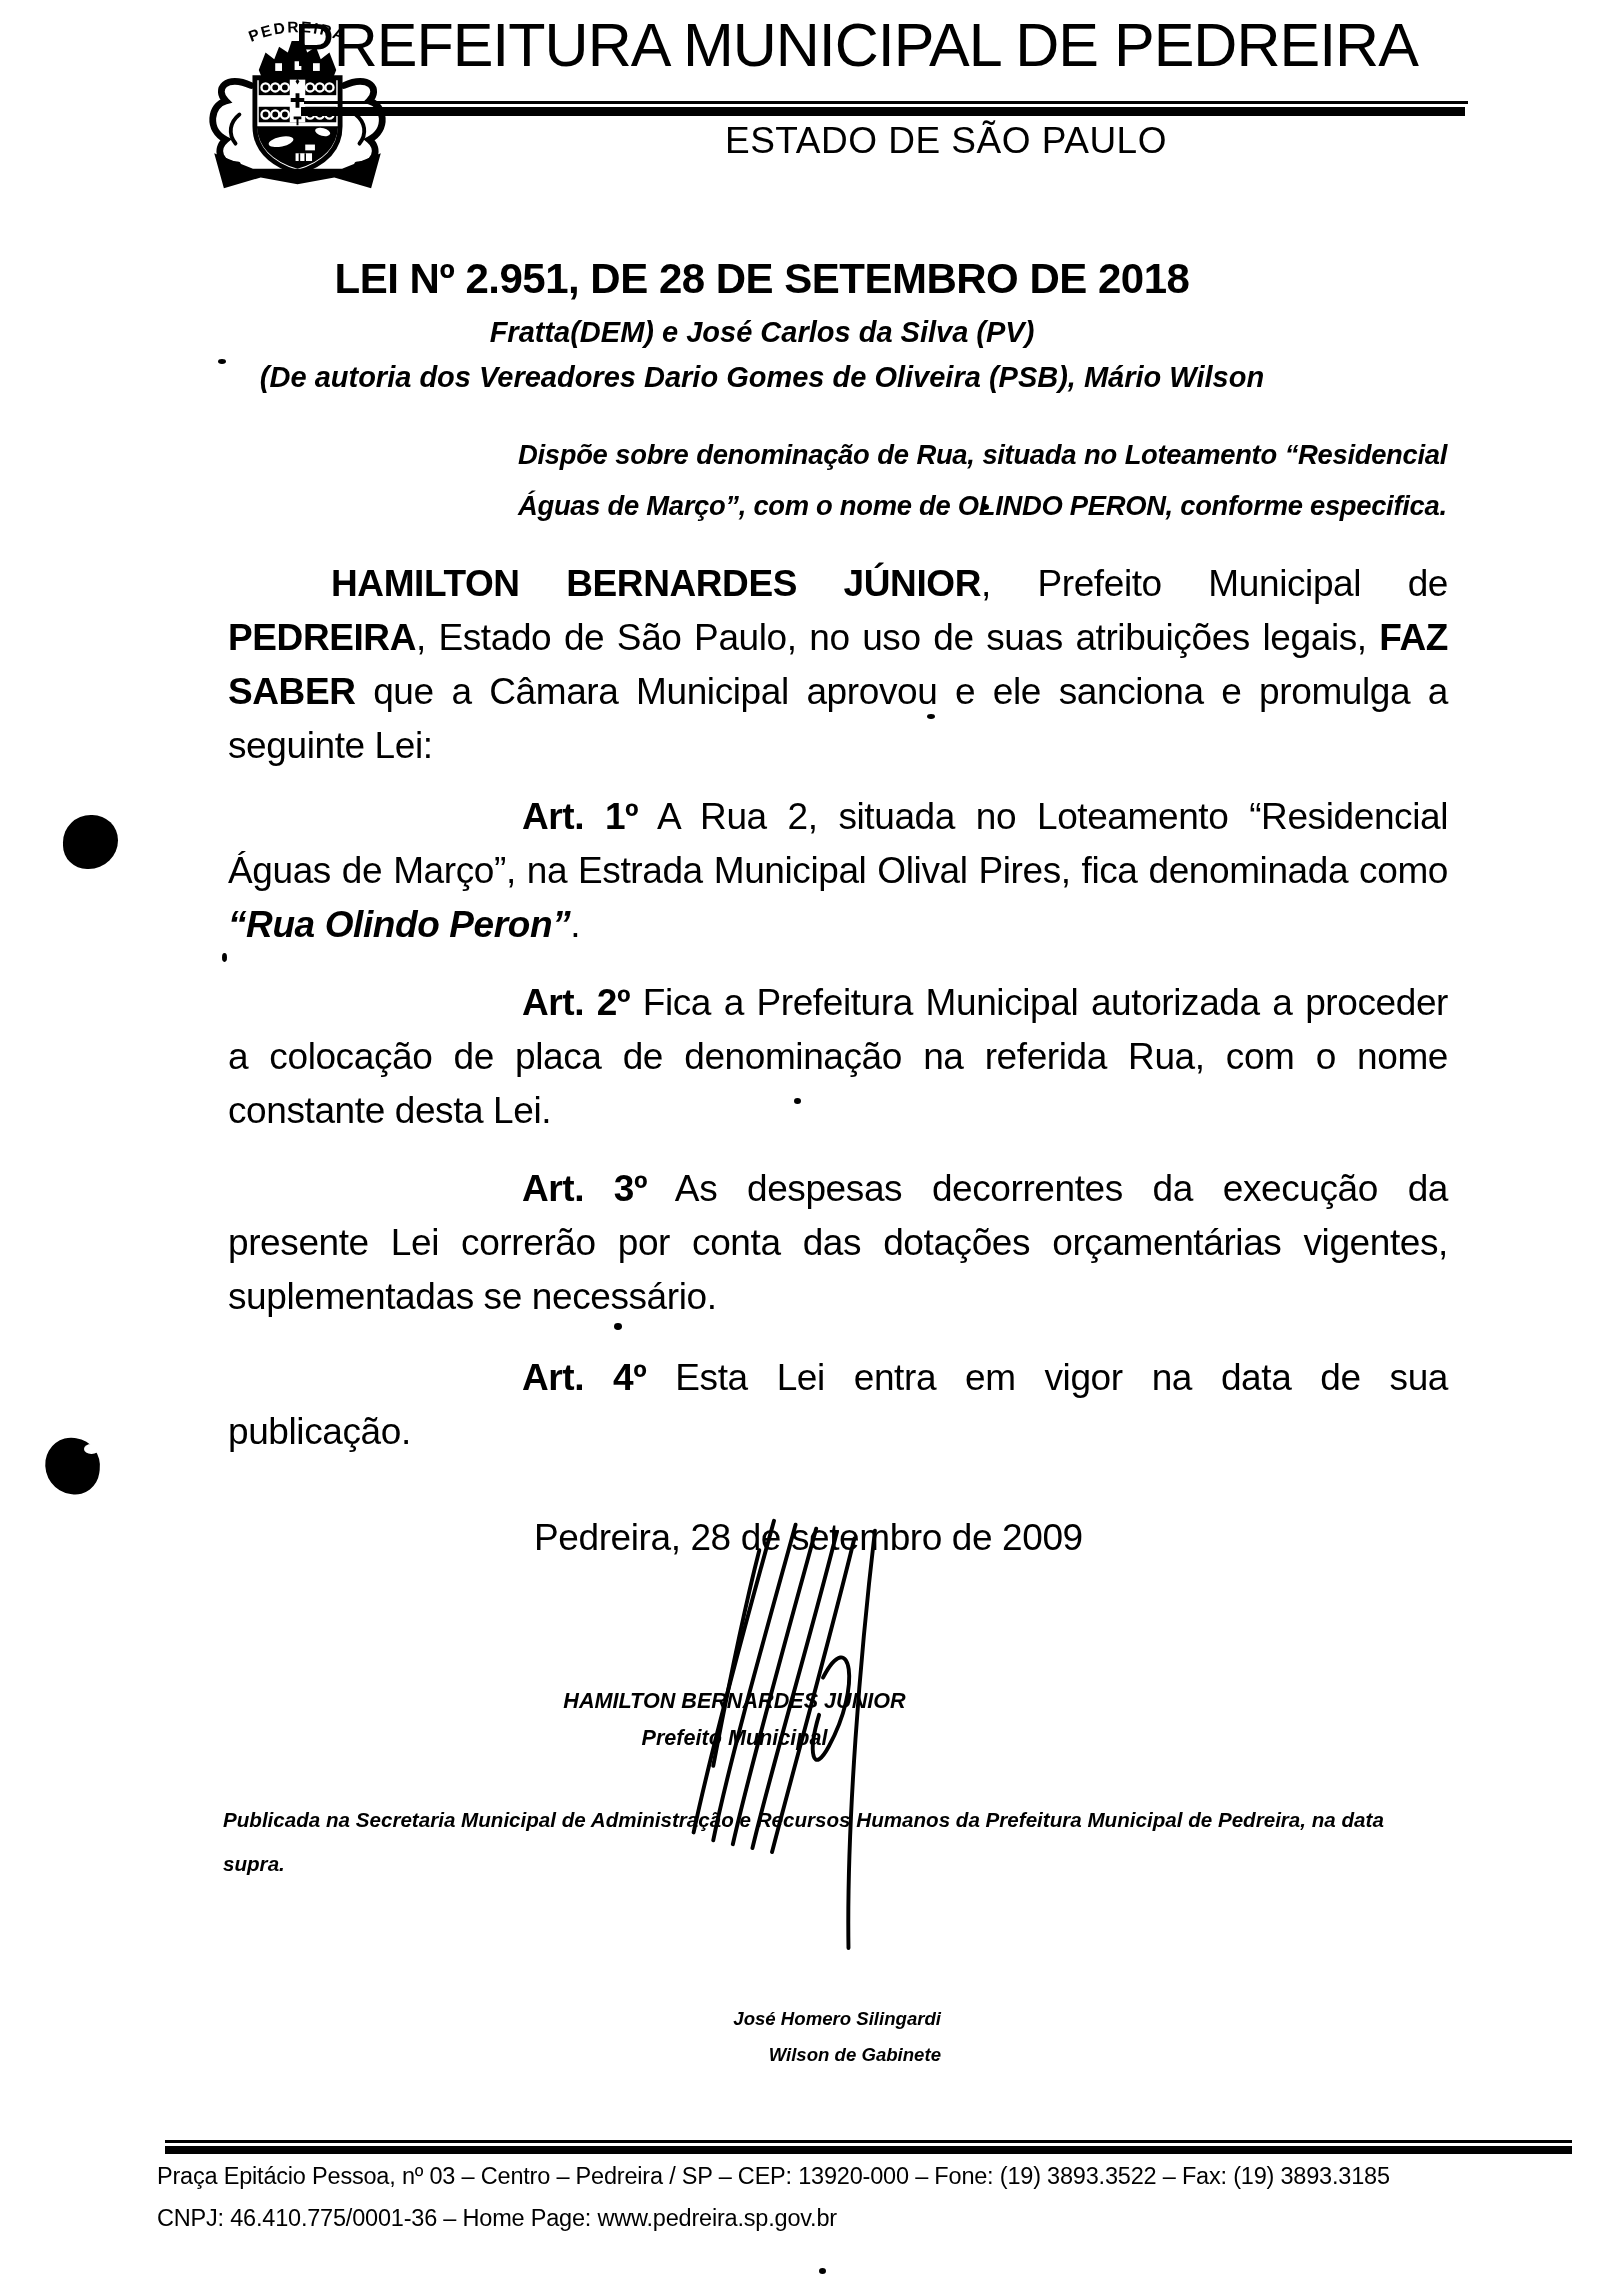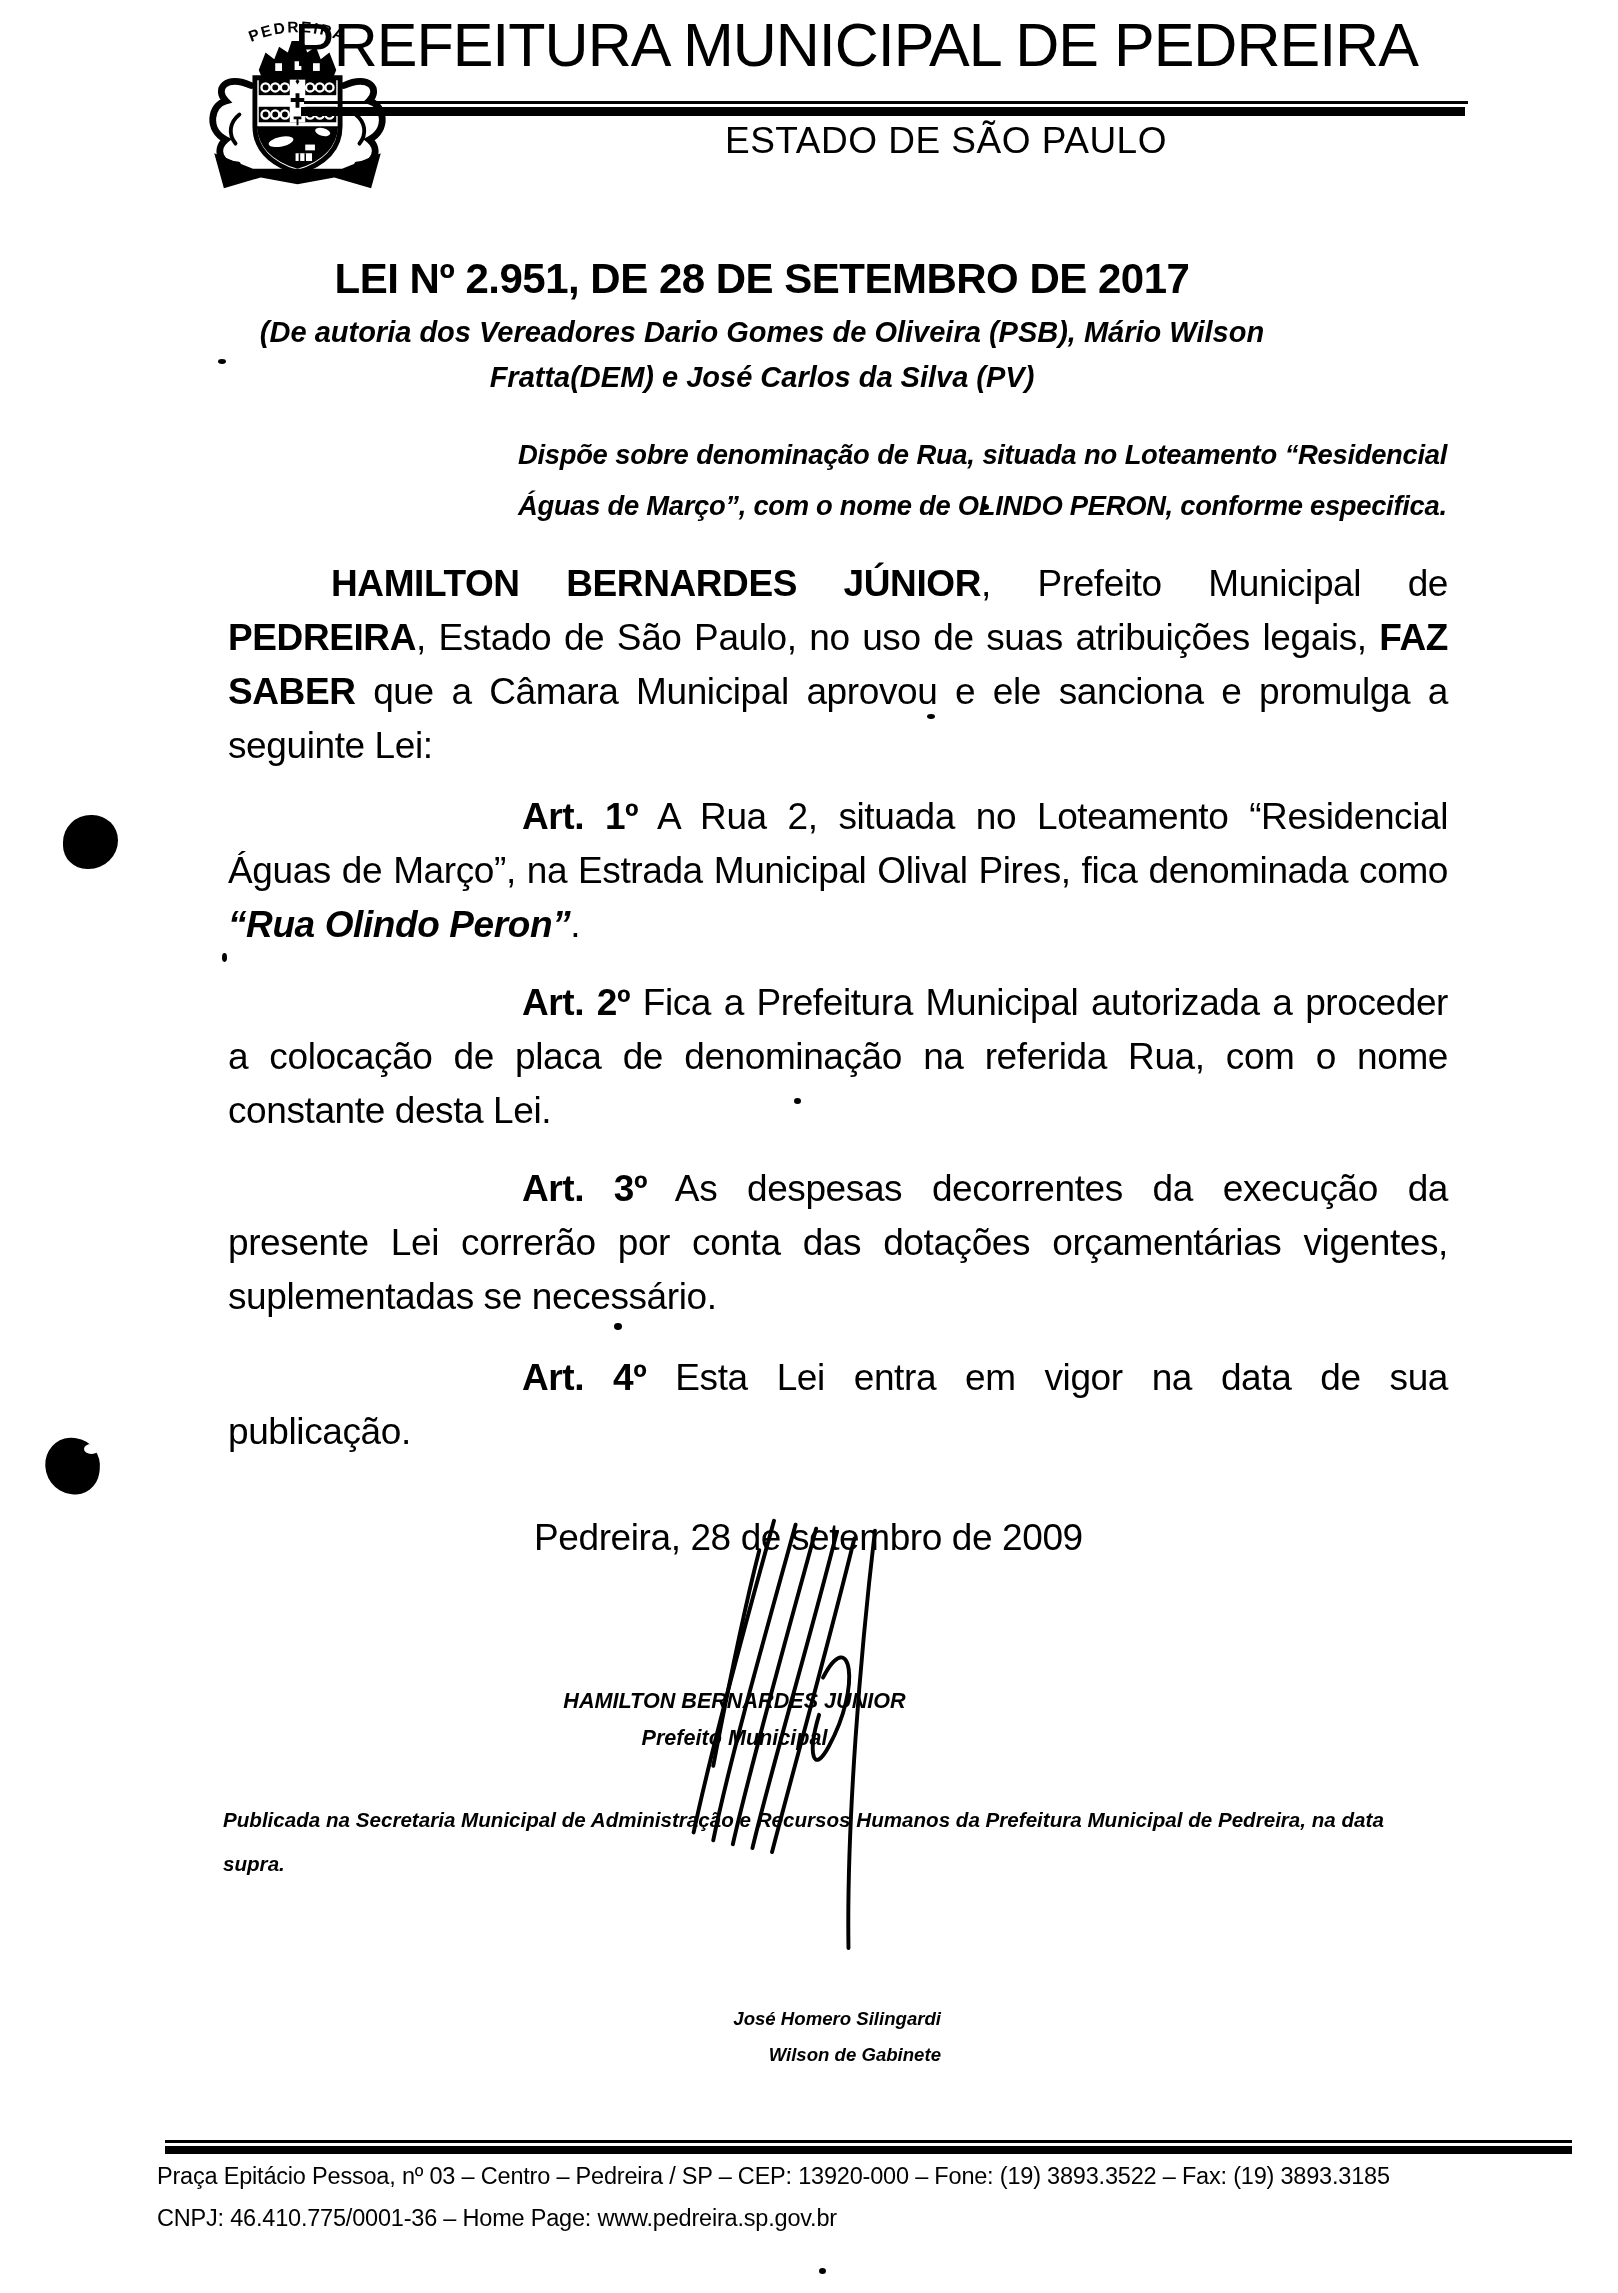--- a/index.html
+++ b/index.html
@@ -110,24 +110,24 @@
     </g>
 
     <path d="M34 150 L74 166 H166 L206 150 L196 186 L158 175 L120 182 L82 175 L44 186 z" fill="#000"></path>
   </svg>
 
   <div class="abs org-title">PREFEITURA MUNICIPAL DE PEDREIRA</div>
   <div class="abs rule-thin"></div>
   <div class="abs rule-thick"></div>
   <div class="abs org-subtitle">ESTADO DE SÃO PAULO</div>
 
-  <div class="abs law-title">LEI Nº 2.951, DE 28 DE SETEMBRO DE 2017</div>
+  <div class="abs law-title">LEI Nº 2.951, DE 28 DE SETEMBRO DE 2018</div>
   <div class="abs authorship">
+    <div>Fratta(DEM) e José Carlos da Silva (PV)</div>
     <div>(De autoria dos Vereadores Dario Gomes de Oliveira (PSB), Mário Wilson</div>
-    <div>Fratta(DEM) e José Carlos da Silva (PV)</div>
   </div>
   <p class="abs ementa">Dispõe sobre denominação de Rua, situada no Loteamento “Residencial Águas de Março”, com o nome de OLINDO PERON, conforme especifica.</p>
 
   <p class="abs para preamble" style="top:557px">
     <b>HAMILTON BERNARDES JÚNIOR</b><span>, Prefeito Municipal de </span><b>PEDREIRA</b><span>, Estado de São Paulo, no uso de suas atribuições legais, </span><b>FAZ SABER</b><span> que a Câmara Municipal aprovou e ele sanciona e promulga a seguinte Lei:</span>
   </p>
 
   <p class="abs para art" style="top:790px">
     <b>Art. 1º</b><span> A Rua 2, situada no Loteamento “Residencial Águas de Março”, na Estrada Municipal Olival Pires, fica denominada como </span><span class="bi">“Rua Olindo Peron”</span><span>.</span>
   </p>

